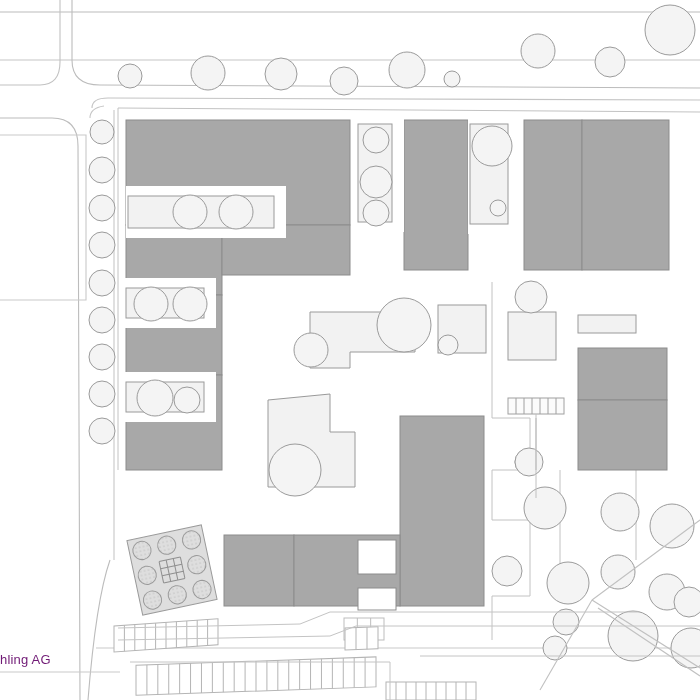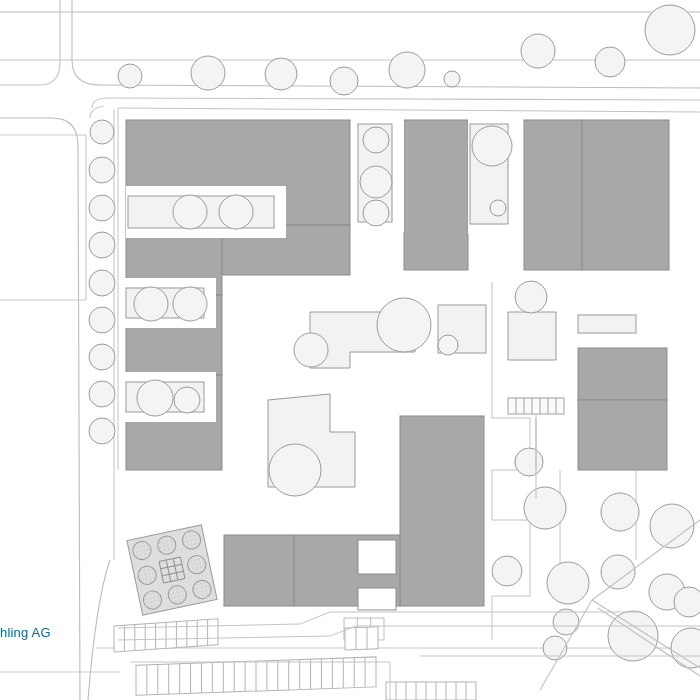--- a/index.html
+++ b/index.html
@@ -1,23 +1,23 @@
 <!DOCTYPE html>
 <html><head>
 <meta charset="utf-8">
 <style>
   html,body{margin:0;padding:0;background:#ffffff;}
   body{width:700px;height:700px;overflow:hidden;
        font-family:"Liberation Sans",sans-serif;}
   #plan-root{position:relative;width:700px;height:700px;background:#ffffff;}
   svg#site-plan{display:block;width:700px;height:700px;}
   .attribution{
-    position:absolute;left:0px;top:625px;
+    position:absolute;left:0px;top:652px;
     font-family:"Liberation Sans",sans-serif;
-    font-size:13px;color:#0369a1;letter-spacing:.2px;
+    font-size:13px;color:#701a75;letter-spacing:.2px;
     white-space:nowrap;
   }
 </style>
 </head>
 <body>
 
 <div id="plan-root">
 
   <svg id="site-plan" viewBox="0 0 700 700">
 

